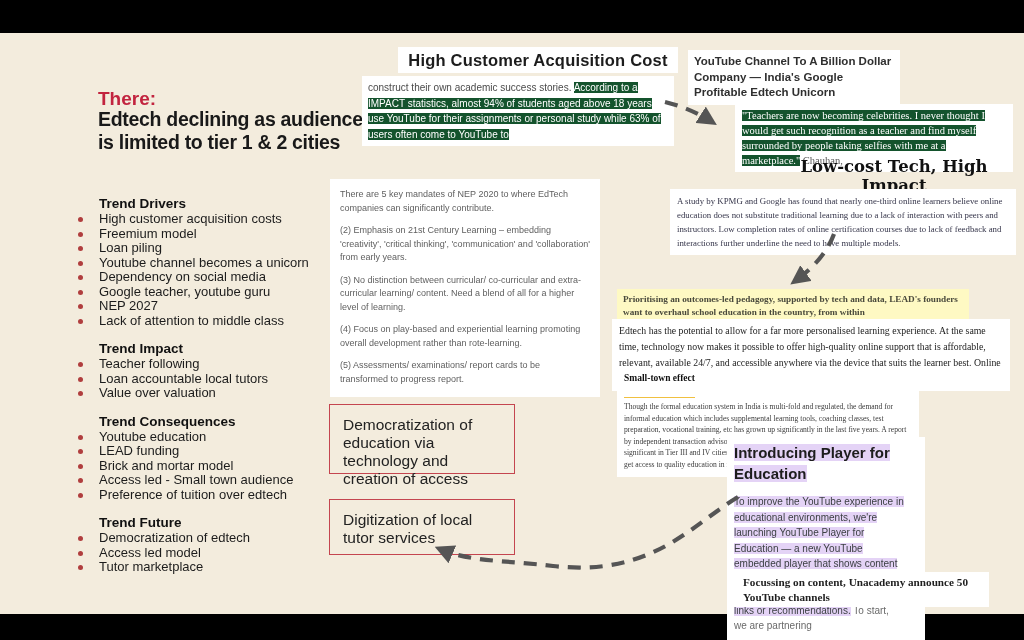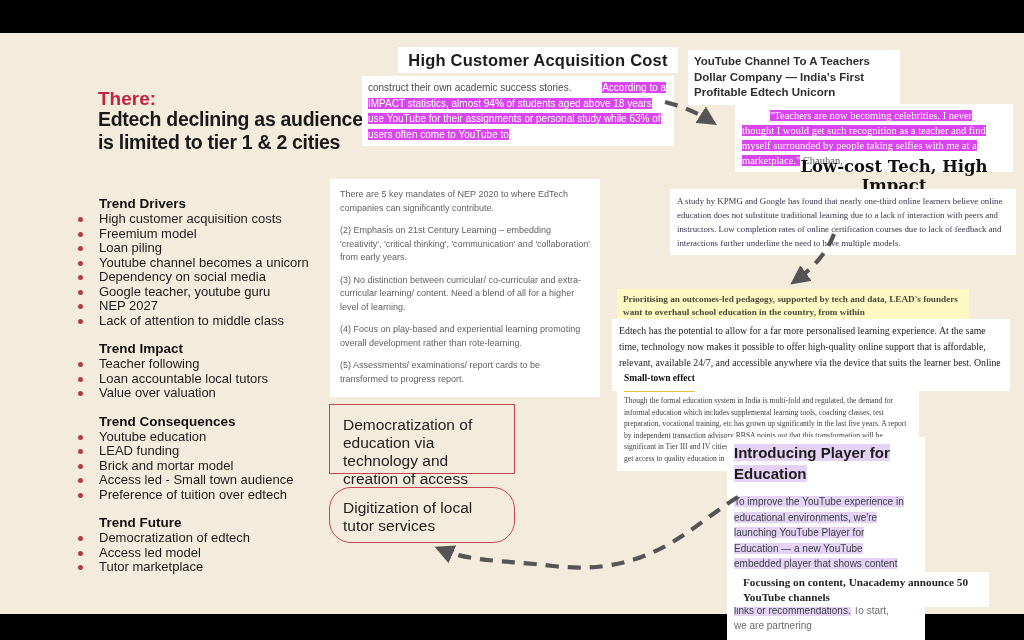--- a/index.html
+++ b/index.html
@@ -17,43 +17,43 @@
   #trend-lists{left:72px;top:196px;width:272px;color:#1c1c1c;}
   .tgroup{margin-bottom:13px;}
   .tgroup h3{margin:0 0 1px 27px;font-size:13.5px;line-height:15px;color:#111;}
   .tgroup ul{margin:0;padding:0;list-style:none;}
   .tgroup li{position:relative;padding-left:27px;font-size:13px;line-height:14.5px;}
   .tgroup li::before{content:"";position:absolute;left:6px;top:5px;width:5px;height:5px;border-radius:50%;background:#b03e3e;}
 
   
   #acq-title{left:398px;top:47px;width:272px;height:18px;padding:4px 4px;font-size:16.5px;font-weight:bold;color:#1c1c1c;text-align:center;letter-spacing:0.2px;}
   #acq-body{left:362px;top:76px;width:300px;padding:4px 6px;font-size:10px;line-height:15.5px;color:#4a4a4a;}
-  .hl-blue{background:#d946ef;color:#ffffff;margin-left:28px;}
+  .hl-blue{background:#14532d;color:#ffffff;}
 
   
   #nep-card{left:330px;top:179px;width:250px;padding:9px 10px 11px 10px;font-size:9px;line-height:13.5px;color:#5f5f5f;}
   #nep-card p{margin:0 0 9px 0;}
   #nep-card p:last-child{margin-bottom:0;}
 
   
   .redbox{border:1.4px solid #c4454f;color:#222;font-size:15.5px;line-height:18px;padding:11px 13px;}
   #redbox-1{left:329px;top:404px;width:158px;height:46px;}
-  #redbox-2{left:329px;top:487px;width:158px;height:32px;border-radius:22px;}
+  #redbox-2{left:329px;top:499px;width:158px;height:32px;}
 
   
   #unicorn-card{left:688px;top:50px;width:200px;padding:4px 6px;font-size:11.5px;line-height:15.5px;font-weight:bold;color:#2f2f2f;}
   #quote-card{left:735px;top:104px;width:264px;padding:4px 7px;font-family:"Liberation Serif",serif;font-size:10.5px;line-height:15px;color:#555;}
   #lowcost-title{left:772px;top:157px;width:244px;text-align:center;font-family:"DejaVu Serif",serif;font-size:16.5px;font-weight:bold;color:#111;}
   #lowcost-title .und{display:inline-block;border-bottom:2.6px solid #f2b40a;padding-bottom:1px;}
   #kpmg-card{left:670px;top:189px;width:332px;padding:5px 7px;font-family:"Liberation Serif",serif;font-size:8.8px;line-height:14px;color:#35354a;}
   #prior-card{left:617px;top:289px;width:340px;padding:4px 6px;background:#fef9c3;font-family:"Liberation Serif",serif;font-weight:bold;font-size:9.2px;line-height:12.5px;color:#4a4a3c;}
   #edtech-para{left:612px;top:319px;width:384px;padding:4px 7px;font-family:"Liberation Serif",serif;font-size:9.8px;line-height:16px;color:#222;}
   #smalltown-card{left:617px;top:368px;width:288px;padding:5px 7px 6px 7px;font-family:"Liberation Serif",serif;color:#3b3b3b;}
   #smalltown-card h4{margin:0 0 3px 0;font-size:9.5px;color:#111;}
-  #smalltown-card h4 .und{display:inline-block;border-bottom:1.6px solid #f0c040;padding-bottom:8px;}
+  #smalltown-card h4 .und{display:inline-block;border-bottom:1.6px solid #f0c040;padding-bottom:14px;}
   #smalltown-card p{margin:0;font-size:7.6px;line-height:11.6px;}
   #smalltown-src{display:block;text-align:right;font-size:6.5px;color:#c2c2c2;margin-top:-7px;}
 
   
   #player-card{left:727px;top:437px;width:184px;padding:5px 7px 8px 7px;}
   #player-title{font-size:15px;font-weight:bold;line-height:21px;color:#1d1d1d;margin:0 0 10px 0;width:165px;}
   .hl-purple{background:#e4d3f6;}
   #player-body{font-size:10px;line-height:15.5px;color:#6a6a6a;width:170px;}
   #player-body .hl-purple{color:#3c4043;}
 
@@ -125,21 +125,21 @@
     <p>There are 5 key mandates of NEP 2020 to where EdTech companies can significantly contribute.</p>
     <p>(2) Emphasis on 21st Century Learning – embedding 'creativity', 'critical thinking', 'communication' and 'collaboration' from early years.</p>
     <p>(3) No distinction between curricular/ co-curricular and extra-curricular learning/ content. Need a blend of all for a higher level of learning.</p>
     <p>(4) Focus on play-based and experiential learning promoting overall development rather than rote-learning.</p>
     <p>(5) Assessments/ examinations/ report cards to be transformed to progress report.</p>
   </div>
 
   <div class="abs redbox" id="redbox-1">Democratization of education via technology and creation of access</div>
   <div class="abs redbox" id="redbox-2">Digitization of local tutor services</div>
 
-  <div class="abs card" id="unicorn-card">YouTube Channel To A Teachers Dollar Company — India's First Profitable Edtech Unicorn</div>
+  <div class="abs card" id="unicorn-card">YouTube Channel To A Billion Dollar Company — India's Google Profitable Edtech Unicorn</div>
   <div class="abs card" id="quote-card"><span class="hl-blue">"Teachers are now becoming celebrities. I never thought I would get such recognition as a teacher and find myself surrounded by people taking selfies with me at a marketplace."</span><span> Chauhan,</span></div>
   <div class="abs" id="lowcost-title"><span class="und">Low-cost Tech, High Impact</span></div>
   <div class="abs card" id="kpmg-card">A study by KPMG and Google has found that nearly one-third online learners believe online education does not substitute traditional learning due to a lack of interaction with peers and instructors. Low completion rates of online certification courses due to lack of feedback and interactions further underline the need to have multiple models.</div>
   <div class="abs" id="prior-card">Prioritising an outcomes-led pedagogy, supported by tech and data, LEAD's founders want to overhaul school education in the country, from within</div>
   <div class="abs card" id="edtech-para">Edtech has the potential to allow for a far more personalised learning experience. At the same time, technology now makes it possible to offer high-quality online support that is affordable, relevant, available 24/7, and accessible anywhere via the device that suits the learner best. Online educational content is</div>
 
   <div class="abs card" id="smalltown-card">
     <h4><span class="und">Small-town effect</span></h4>
     <p>Though the formal education system in India is multi-fold and regulated, the demand for informal education which includes supplemental learning tools, coaching classes, test preparation, vocational training, etc has grown up significantly in the last five years. A report by independent transaction advisory RBSA points out that this transformation will be significant in Tier III and IV cities, towns and villages where the students have been able to get access to quality education in remote locations through edtech platforms.</p>
     <span id="smalltown-src">mint</span>

